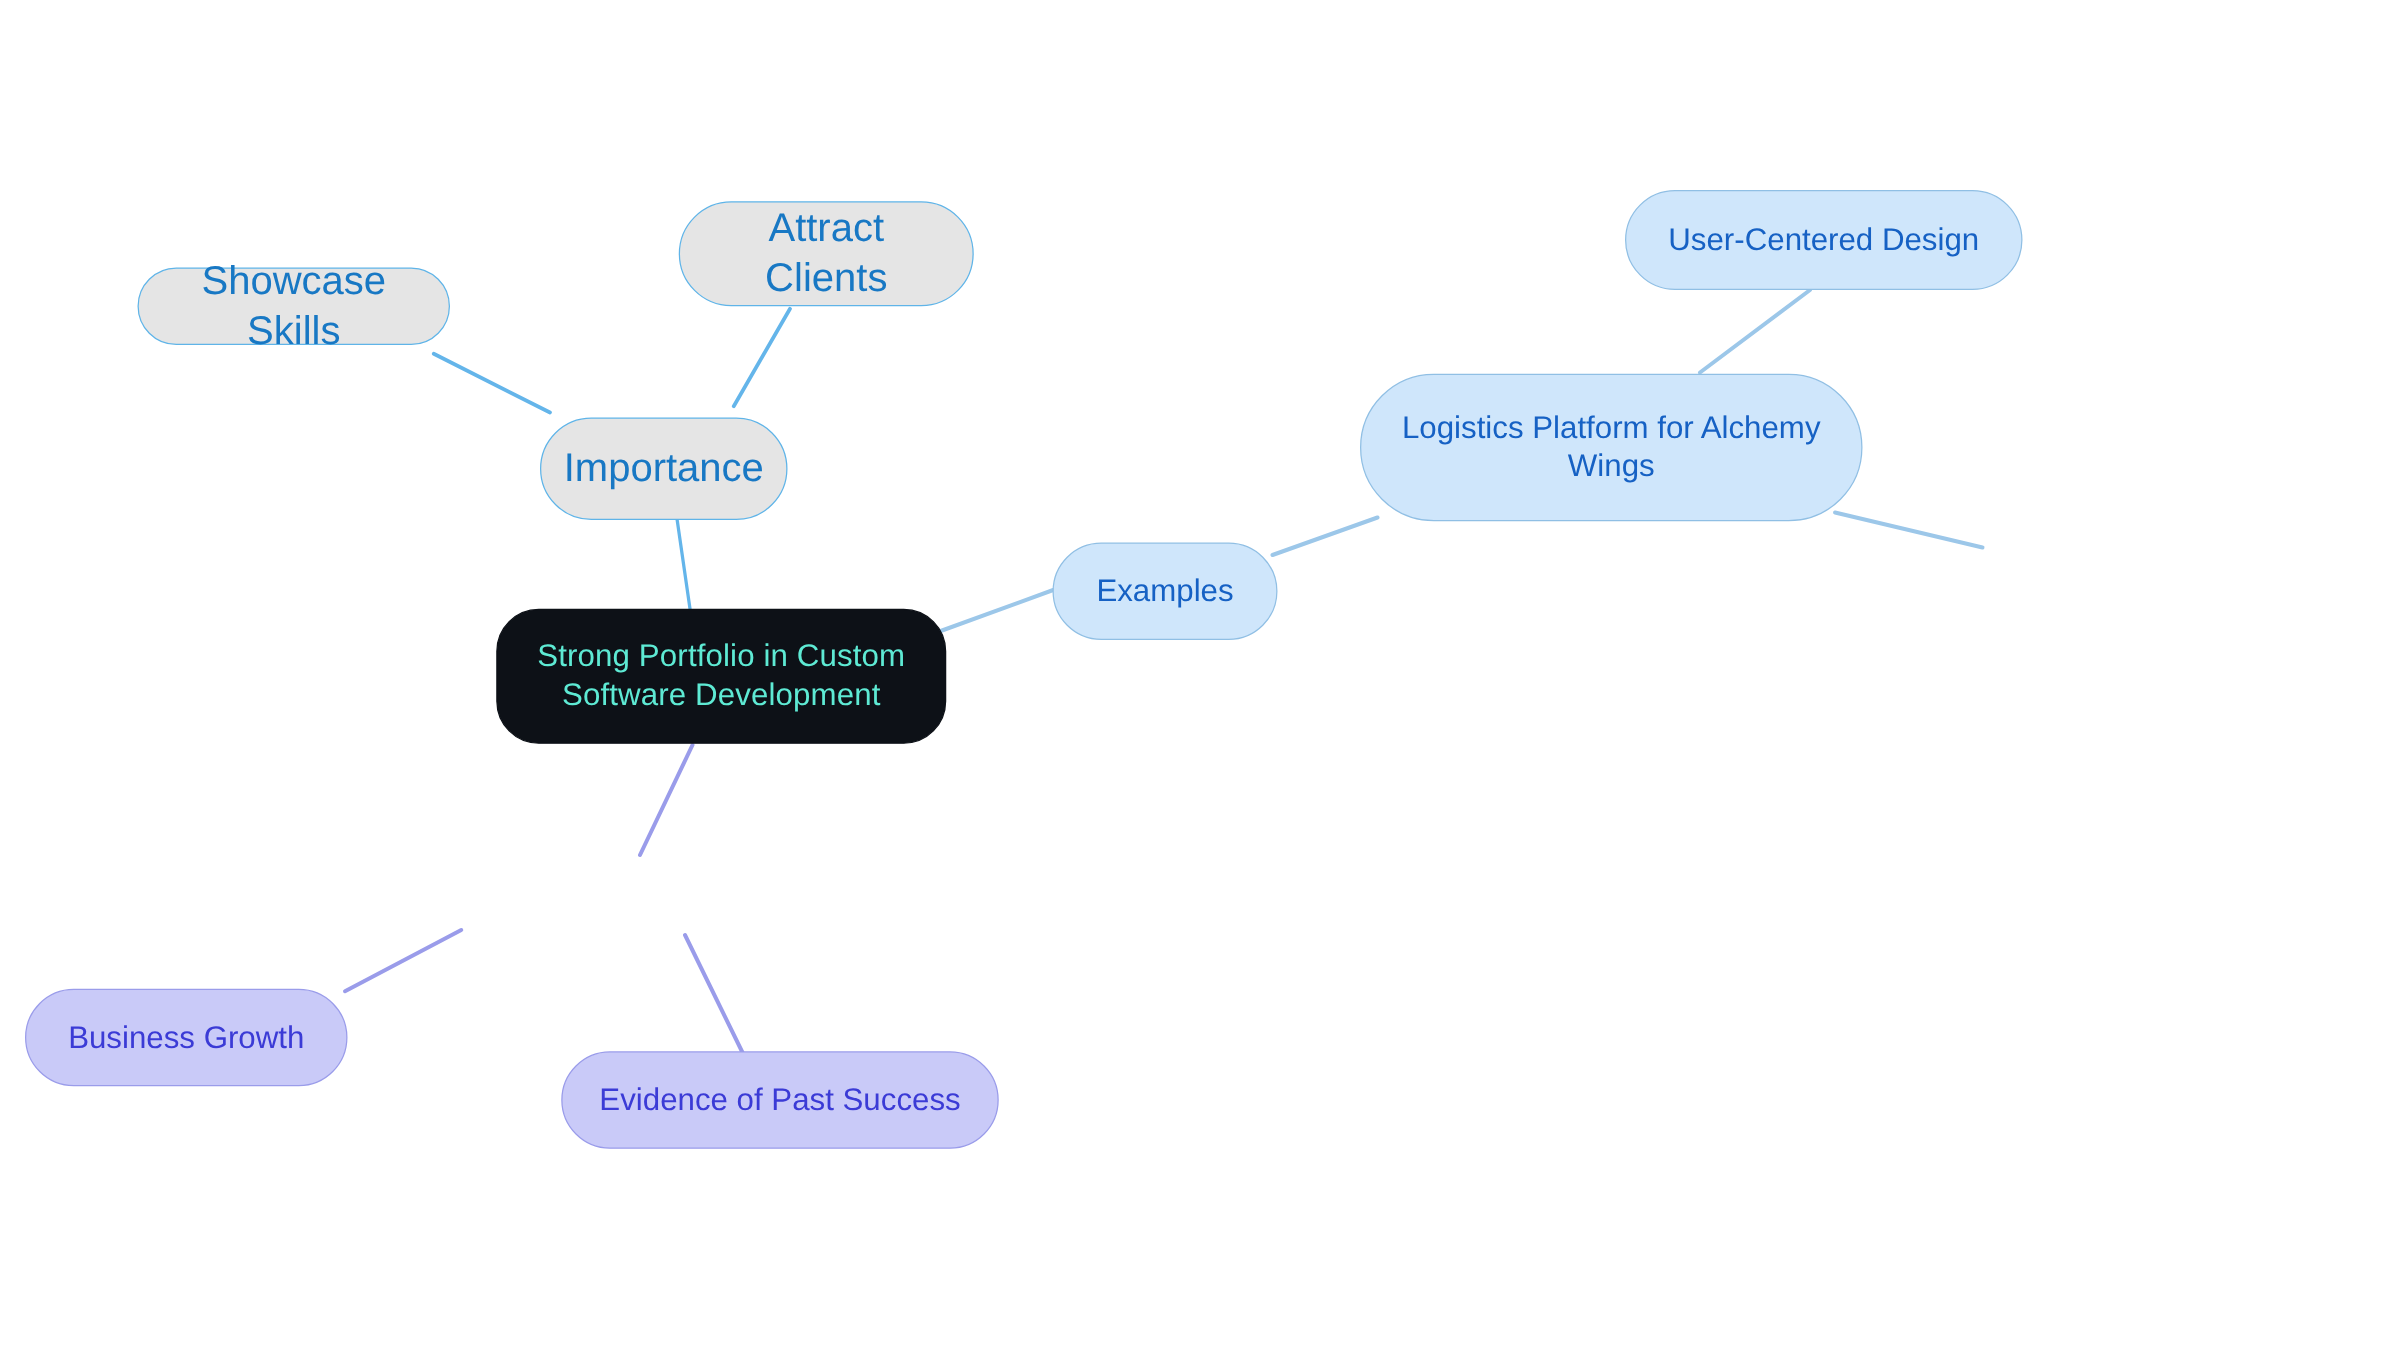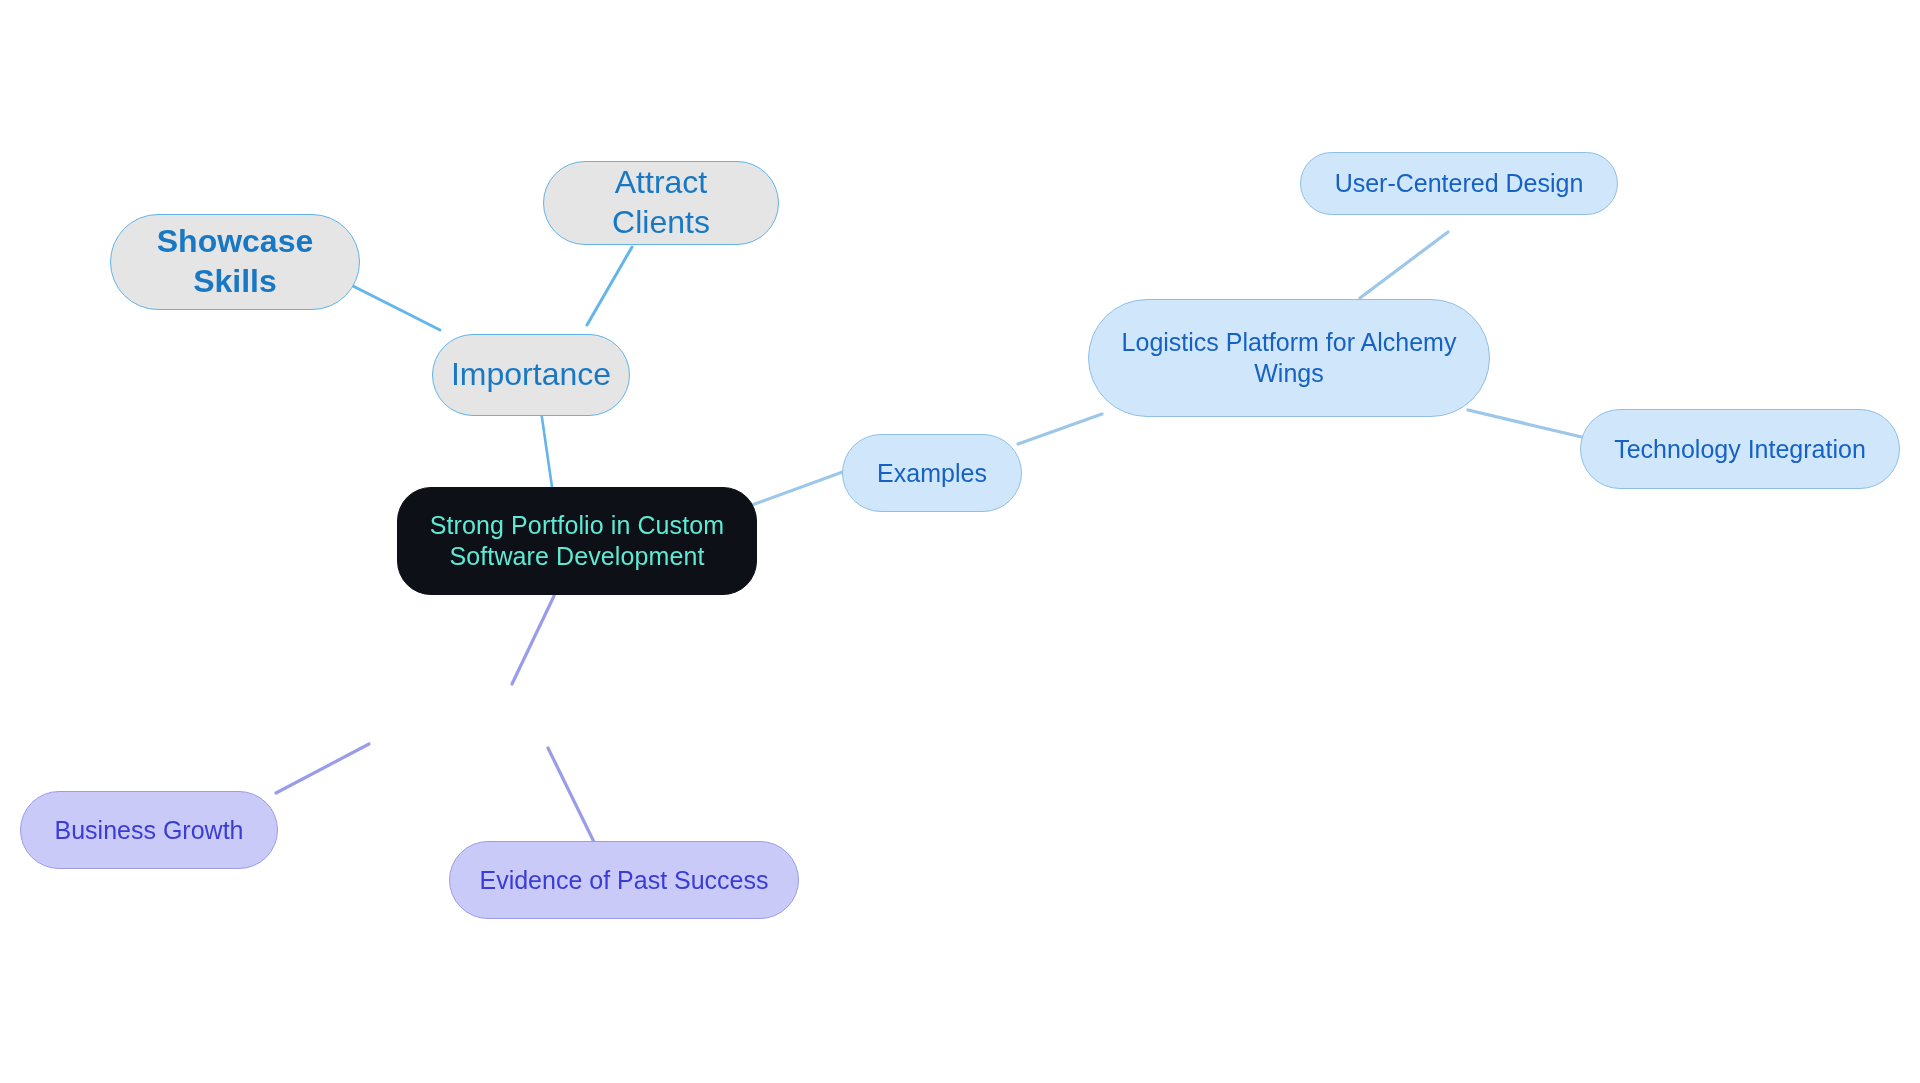--- a/index.html
+++ b/index.html
@@ -82,31 +82,30 @@
     <line x1="554" y1="596" x2="512" y2="684" stroke="#9a9cea" stroke-width="3.2" stroke-linecap="round"></line>
     <line x1="369" y1="744" x2="276" y2="793" stroke="#9a9cea" stroke-width="3.2" stroke-linecap="round"></line>
     <line x1="548" y1="748" x2="594" y2="842" stroke="#9a9cea" stroke-width="3.2" stroke-linecap="round"></line>
   </svg>
 
   <div class="node node-root" style="left:397px; top:487px; width:360px; height:108px;">Strong Portfolio in Custom
 Software Development</div>
 
   <div class="node node-blue-strong" style="left:432px; top:322px; width:198px; height:82px;margin-top:12px;">Importance</div>
 
-  <div class="node node-blue-strong" style="left:110px; top:214px; width:250px; height:96px;font-weight:bold;">Showcase Skills</div>
+  <div class="node node-blue-strong" style="left:110px; top:214px; width:250px; height:62px;">Showcase Skills</div>
 
   <div class="node node-blue-strong" style="left:543px; top:161px; width:236px; height:84px;">Attract Clients</div>
 
   <div class="node node-blue-soft" style="left:1088px; top:299px; width:402px; height:118px;">Logistics Platform for Alchemy
 Wings</div>
 
   <div class="node node-blue-soft" style="left:842px; top:434px; width:180px; height:78px;">Examples</div>
 
-  <div class="node node-blue-soft" style="left:1300px; top:152px; width:318px; height:63px;">User-Centered Design</div>
+  <div class="node node-blue-soft" style="left:1300px; top:152px; width:318px; height:80px;">User-Centered Design</div>
 
-  <div class="node node-blue-soft" style="left:1580px; top:409px; width:320px; height:80px;">Technology Integration</div>
 
 
   <div class="node node-purple" style="left:20px; top:791px; width:258px; height:78px;">Business Growth</div>
 
   <div class="node node-purple" style="left:449px; top:841px; width:350px; height:78px;">Evidence of Past Success</div>
 
 </div>
 
 </body></html>

